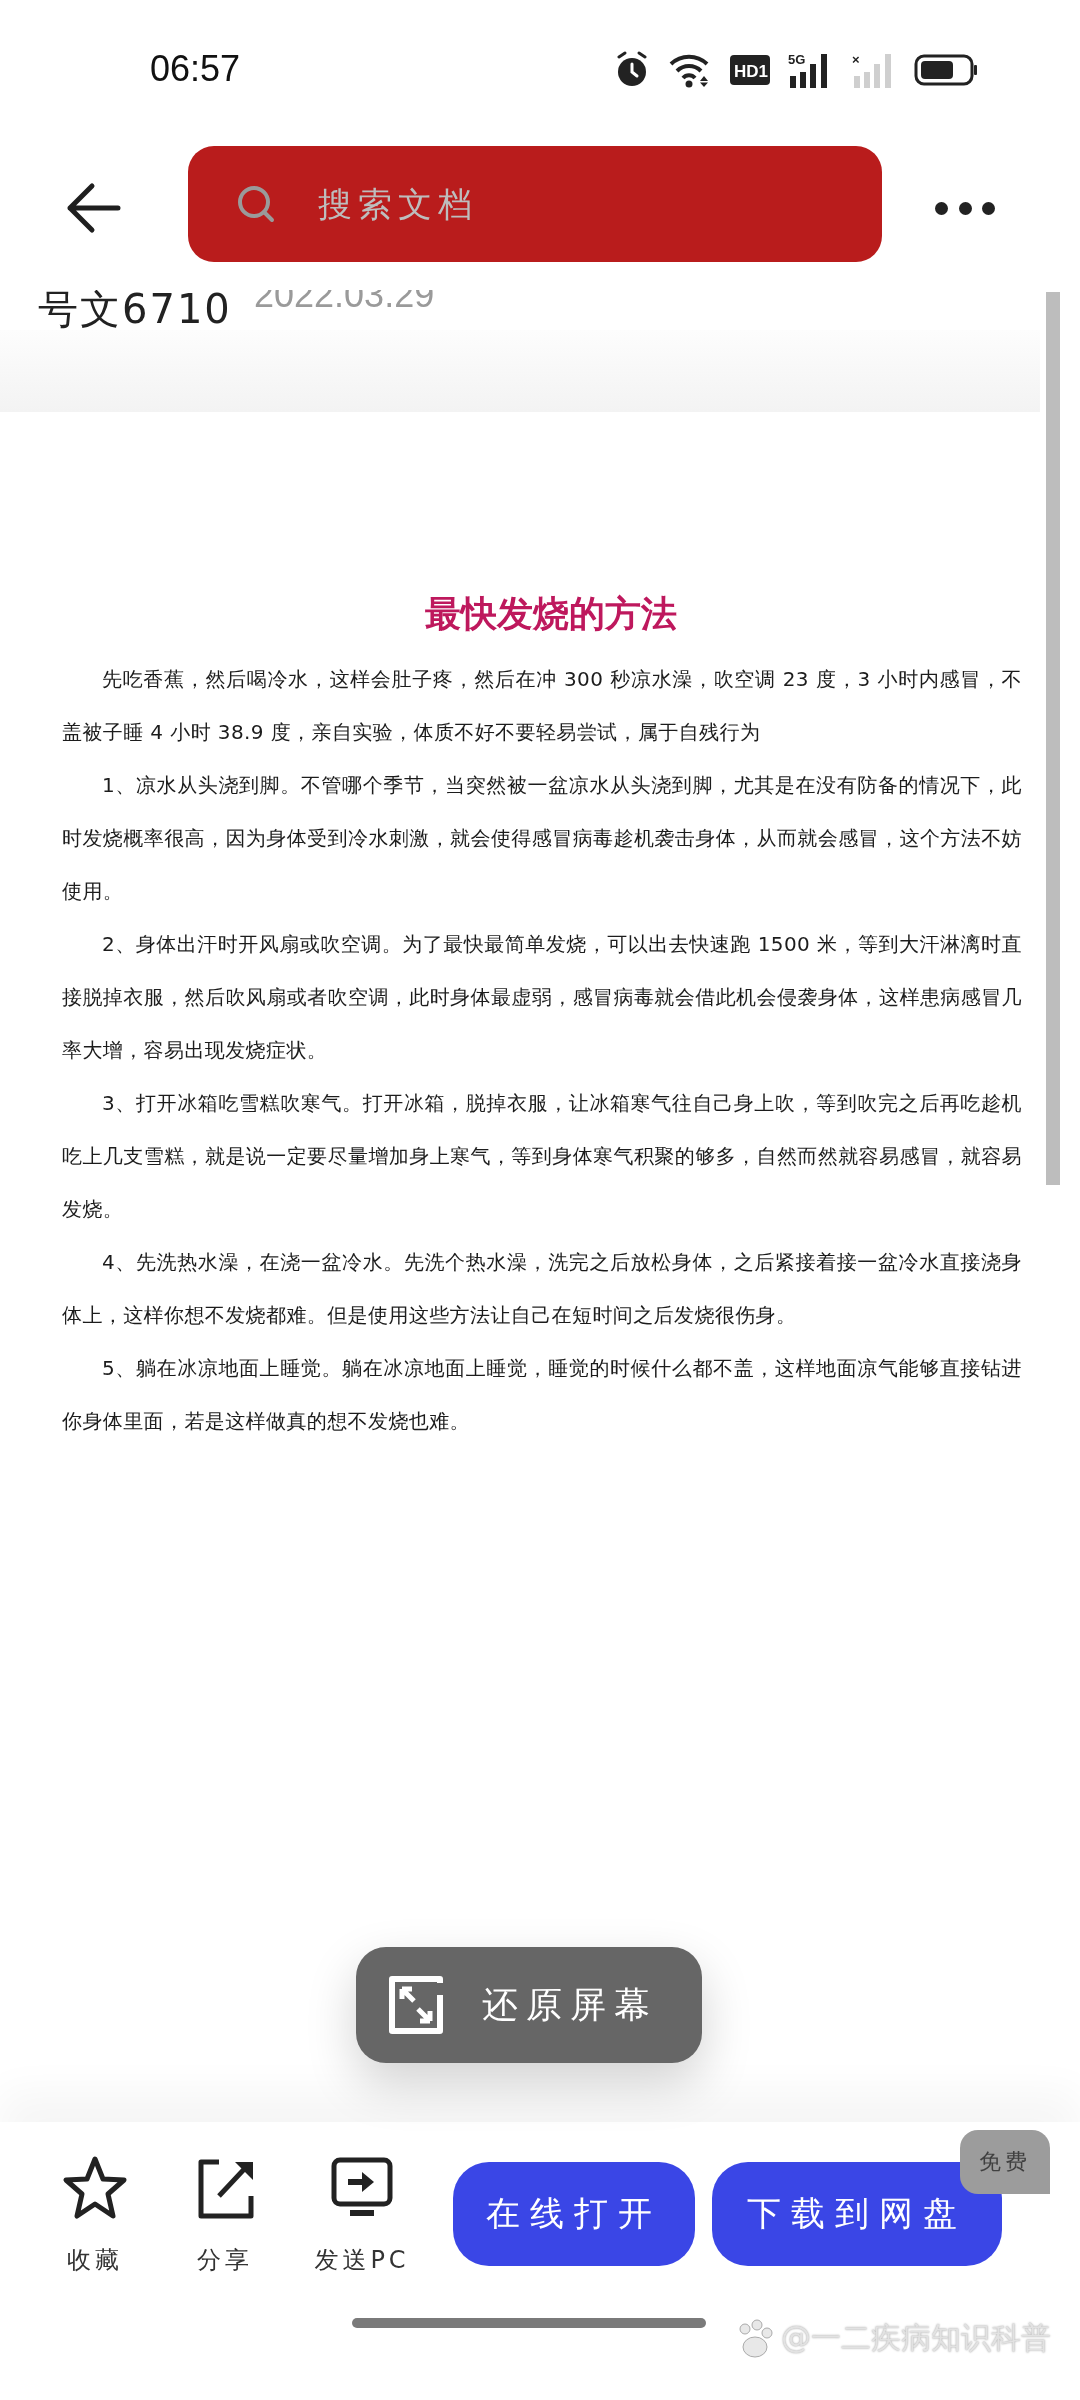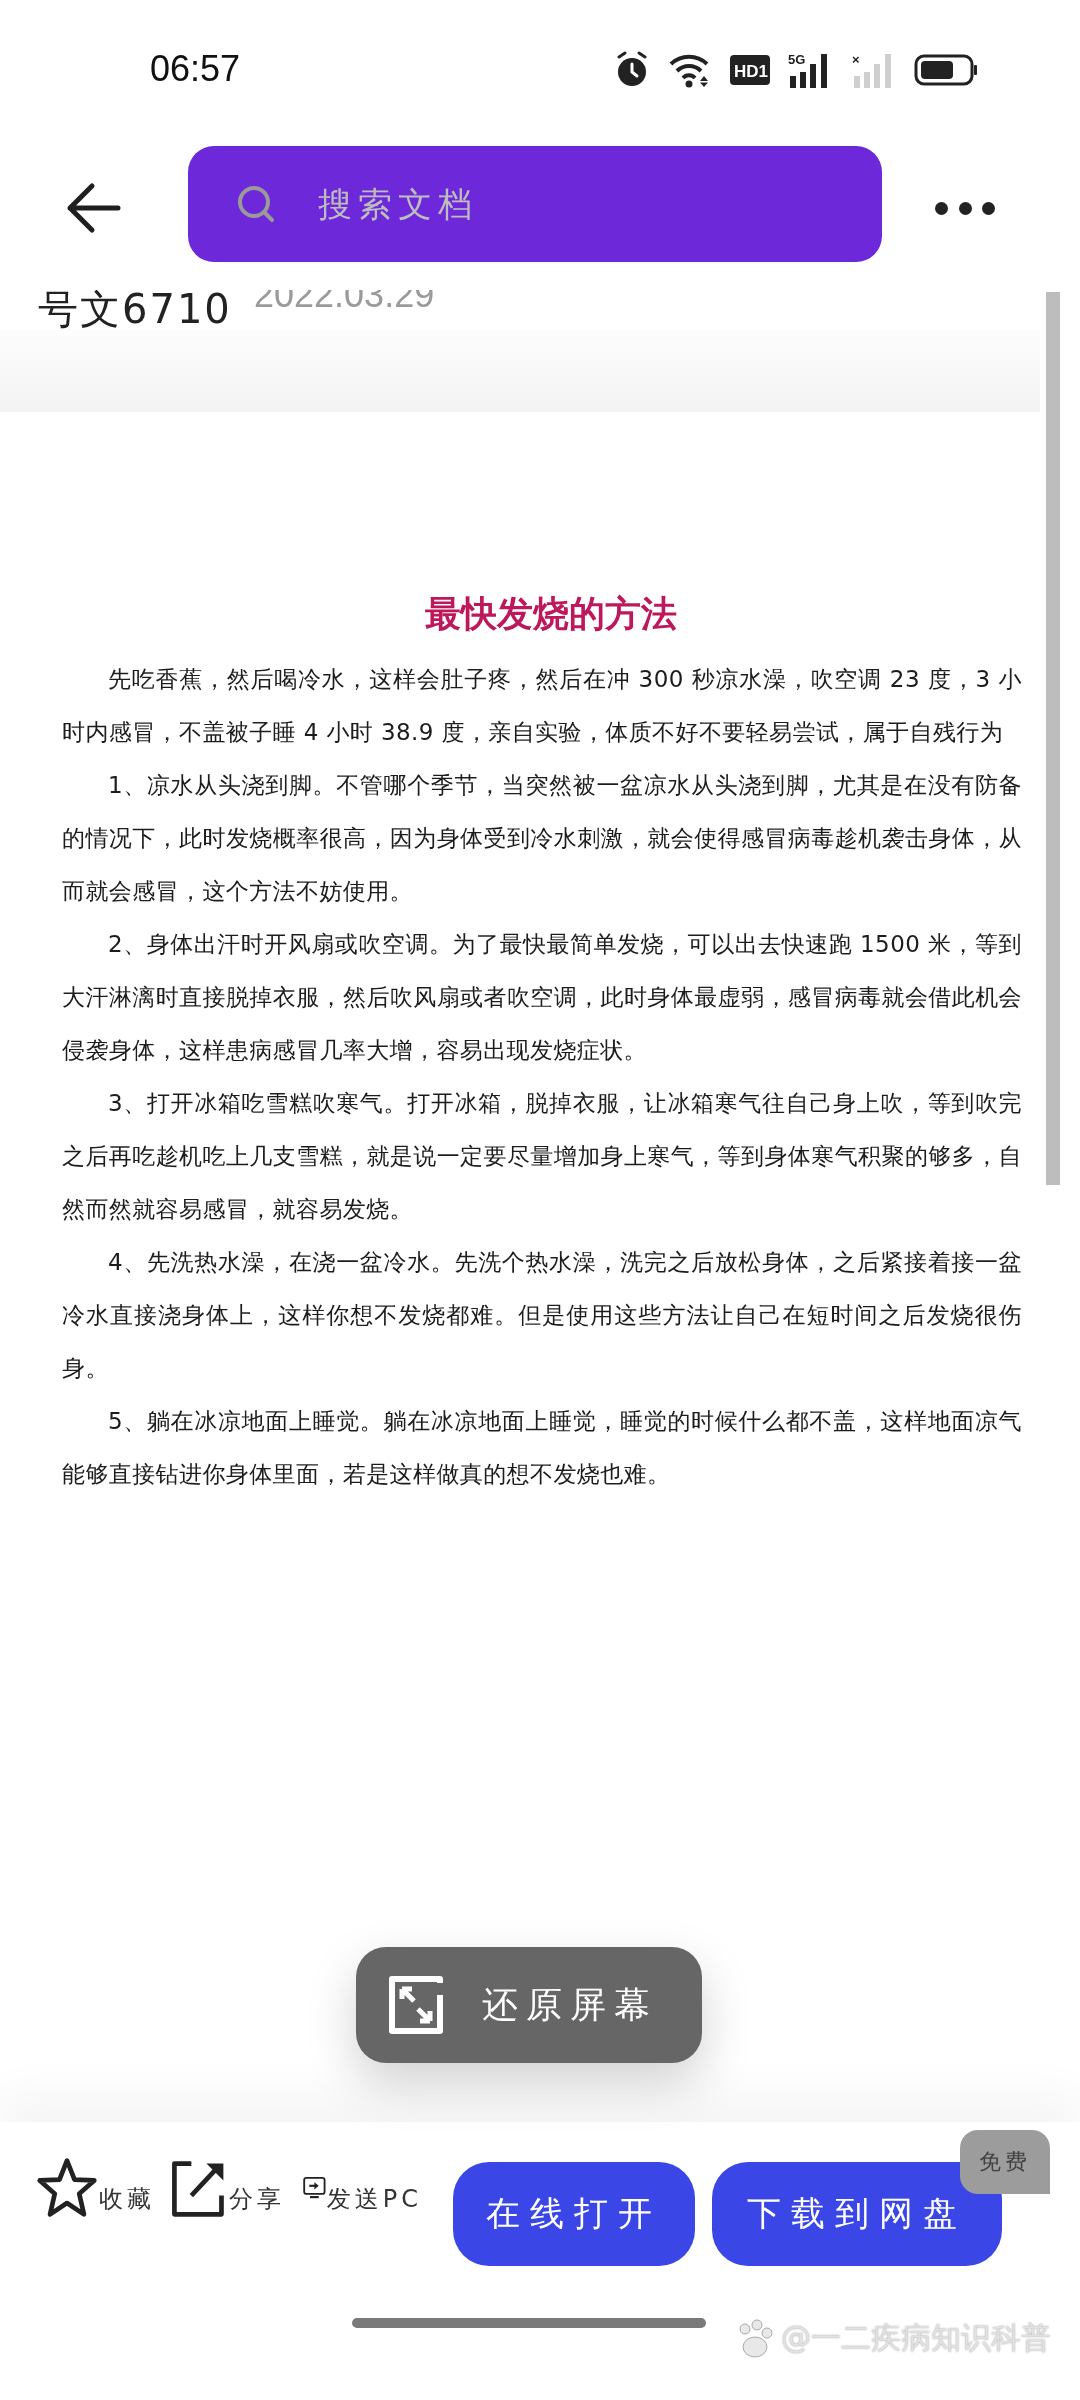--- a/index.html
+++ b/index.html
@@ -6,43 +6,43 @@
   html, body { width: 1080px; height: 2400px; overflow: hidden; background: #ffffff; }
   body { position: relative; font-family: "DejaVu Sans", "Liberation Sans", sans-serif; color: #1a1a1a; }
 
   .status-bar { position: absolute; left: 0; top: 0; width: 1080px; height: 130px; }
   .status-time { position: absolute; left: 150px; top: 48px; font-size: 36px; font-family: Liberation Sans, sans-serif; color: #111; letter-spacing: 0px; }
   .status-icons { position: absolute; right: 100px; top: 50px; height: 40px; display: flex; align-items: center; gap: 18px; }
   .status-icons svg { display: block; }
 
   .header { position: absolute; left: 0; top: 130px; width: 1080px; height: 160px; background: #fff; z-index: 5; }
   .back-btn { position: absolute; left: 58px; top: 48px; width: 70px; height: 60px; display: flex; align-items: center; justify-content: center; }
-  .search-box { position: absolute; left: 188px; top: 16px; width: 694px; height: 116px; background: #6d28d9; border-radius: 26px; display: flex; align-items: center; padding-left: 46px; }
+  .search-box { position: absolute; left: 188px; top: 16px; width: 694px; height: 116px; background: #b91c1c; border-radius: 26px; display: flex; align-items: center; padding-left: 46px; }
   .search-icon { width: 44px; height: 44px; margin-right: 40px; }
   .search-input { border: none; background: transparent; font-size: 34px; color: #b8b8b8; outline: none; width: 500px; font-family: "DejaVu Sans", sans-serif; letter-spacing: 6px; }
   .search-input::placeholder { color: #bdbdbd; }
   .more-btn { position: absolute; left: 935px; top: 58px; width: 60px; height: 40px; display: flex; align-items: center; justify-content: space-between; }
   .more-btn span { width: 13px; height: 13px; background: #222; border-radius: 50%; display: block; }
 
   .meta-line { position: absolute; left: 22px; top: 272px; height: 50px; width: 900px; font-size: 38px; color: #3a3a3a; z-index: 2; }
   .meta-code { position: absolute; left: 16px; top: 10px; font-family: "DejaVu Sans", sans-serif; font-size: 40px; color: #222; letter-spacing: 2px; }
   .meta-date { position: absolute; left: 232px; top: 2px; font-family: "Liberation Sans", sans-serif; font-size: 36px; color: #9a9a9a; }
   .gray-band { position: absolute; left: 0; top: 330px; width: 1040px; height: 82px; background: linear-gradient(to bottom, #fdfdfd, #f3f3f3); z-index: 1; }
   .scrollbar { position: absolute; left: 1046px; top: 292px; width: 14px; height: 893px; background: #bdbdbd; z-index: 3; }
 
   .document { position: absolute; left: 62px; top: 590px; width: 960px; }
   .doc-title { text-align: center; font-size: 36px; font-weight: bold; color: #be185d; margin-bottom: 14px; padding-left: 18px; }
-  .doc-para { font-size: 23px; line-height: 53px; color: #1c1c1c; text-indent: 2em; text-align: justify; letter-spacing: 0.4px; font-family: "DejaVu Sans", sans-serif; }
+  .doc-para { font-size: 20px; line-height: 53px; color: #1c1c1c; text-indent: 2em; text-align: justify; letter-spacing: 0.4px; font-family: "DejaVu Sans", sans-serif; }
 
   .toast { position: absolute; left: 356px; top: 1947px; width: 346px; height: 116px; background: #666666; border-radius: 30px; display: flex; align-items: center; padding-left: 32px; box-shadow: 0 20px 50px rgba(0,0,0,0.18); z-index: 10; }
   .toast-icon { width: 56px; height: 60px; margin-right: 38px; }
   .toast-label { color: #ffffff; font-size: 36px; letter-spacing: 8px; }
 
   .bottom-bar { position: absolute; left: 0; top: 2122px; width: 1080px; height: 278px; background: #fff; box-shadow: 0 -30px 40px rgba(0,0,0,0.04); z-index: 8; }
-  .action { position: absolute; top: 32px; width: 120px; display: flex; align-items: center; }
+  .action { position: absolute; top: 32px; width: 120px; display: flex; flex-direction: column; align-items: center; }
   .action svg { width: 68px; height: 68px; }
   .action-label { margin-top: 22px; font-size: 24px; color: #333; letter-spacing: 4px; white-space: nowrap; }
   .act-fav { left: 35px; }
   .act-share { left: 165px; }
   .act-pc { left: 302px; justify-content: space-between; }
 
   .btn-primary { position: absolute; background: #3a46e6; color: #fff; border-radius: 36px; display: flex; align-items: center; justify-content: center; font-size: 34px; letter-spacing: 10px; }
   .btn-open { left: 453px; top: 40px; width: 242px; height: 104px; }
   .btn-download { left: 712px; top: 40px; width: 290px; height: 104px; }
   .badge-free { position: absolute; left: 960px; top: 8px; width: 90px; height: 64px; background: #9c9c9c; color: #404040; font-size: 22px; border-radius: 18px 18px 0 18px; display: flex; align-items: center; justify-content: center; letter-spacing: 4px; z-index: 2; }

